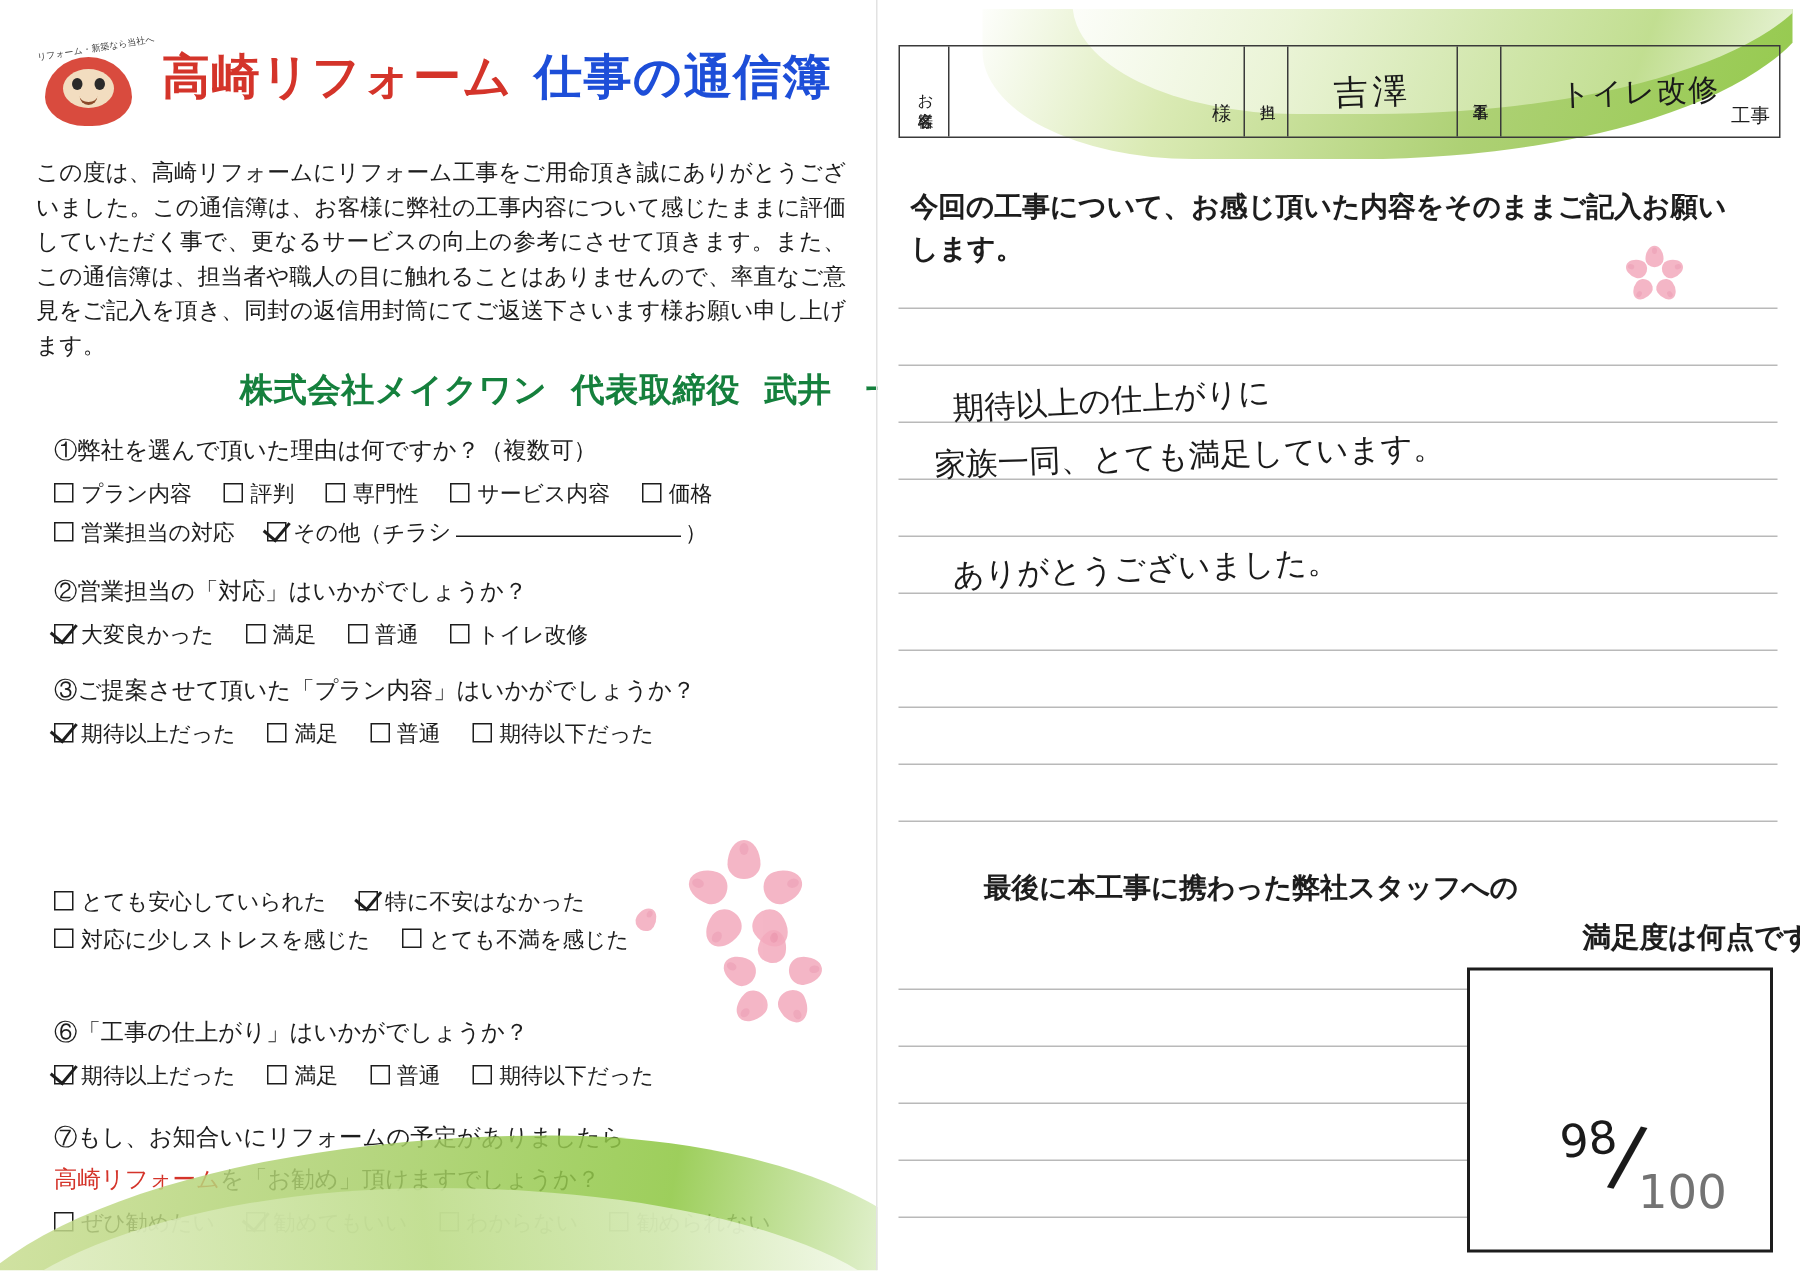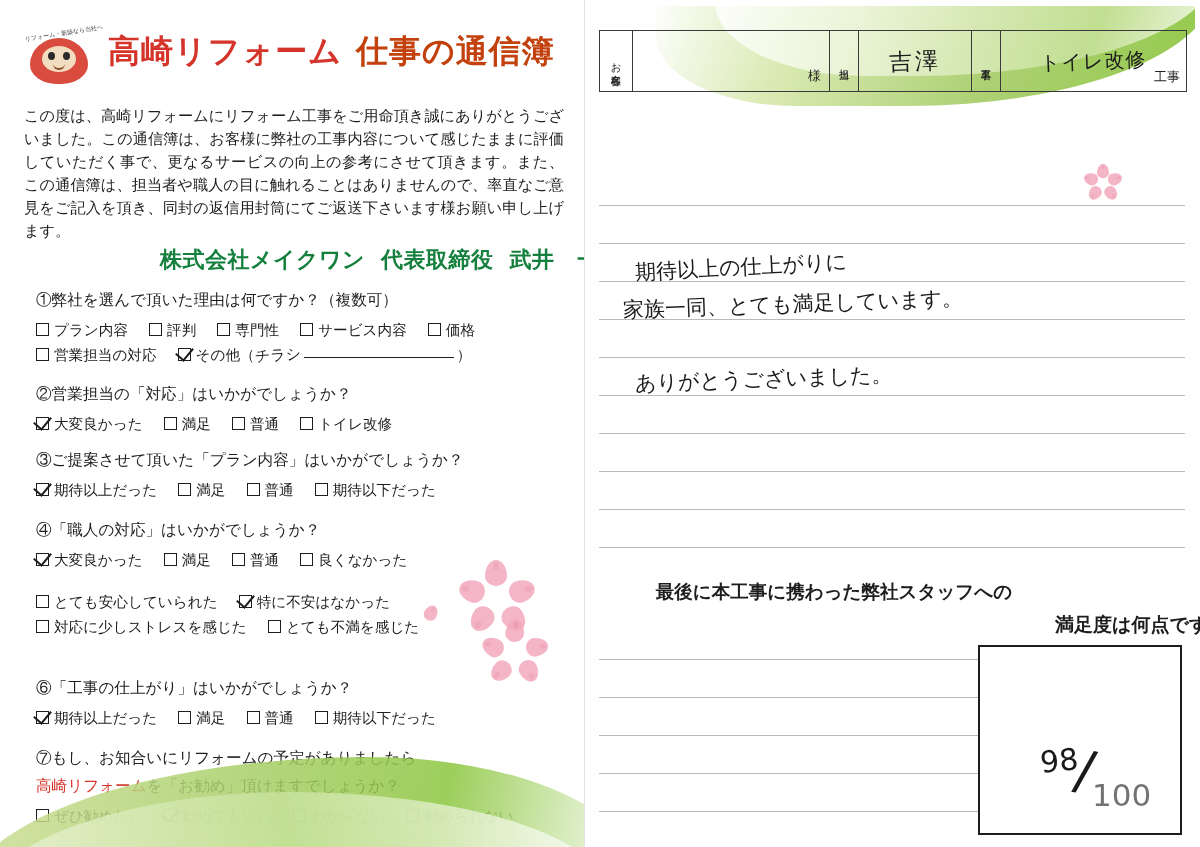--- a/index.html
+++ b/index.html
@@ -77,21 +77,21 @@
   }
   .title-brand {
     font-size: 32px;
     font-weight: bold;
     color: #d4342a;
     letter-spacing: 1px;
   }
   .title-main {
     font-size: 32px;
     font-weight: bold;
-    color: #c2410c;
+    color: #1d4ed8;
     letter-spacing: 1px;
     margin-left: 14px;
   }
   .intro {
     position: absolute;
     left: 24px; top: 104px;
     width: 540px;
     font-size: 15.2px;
     line-height: 1.52;
     color: #1d1d1d;
@@ -425,29 +425,20 @@
     <div class="q-block" style="top:450px;">
       <div class="q-title"><span>③</span><span>ご提案させて頂いた「プラン内容」はいかがでしょうか？</span></div>
       <div class="opts">
         <span class="opt"><span class="box checked"></span><span>期待以上だった</span></span>
         <span class="opt"><span class="box"></span><span>満足</span></span>
         <span class="opt"><span class="box"></span><span>普通</span></span>
         <span class="opt"><span class="box"></span><span>期待以下だった</span></span>
       </div>
     </div>
 
-    <div class="q-block" style="top:520px;">
-      <div class="q-title"><span>④</span><span>「職人の対応」はいかがでしょうか？</span></div>
-      <div class="opts">
-        <span class="opt"><span class="box checked"></span><span>大変良かった</span></span>
-        <span class="opt"><span class="box"></span><span>満足</span></span>
-        <span class="opt"><span class="box"></span><span>普通</span></span>
-        <span class="opt"><span class="box"></span><span>良くなかった</span></span>
-      </div>
-    </div>
 
     <div class="q-block" style="top:590px;">
       <div class="opts">
         <span class="opt"><span class="box"></span><span>とても安心していられた</span></span>
         <span class="opt"><span class="box checked"></span><span>特に不安はなかった</span></span>
         <br>
         <span class="opt"><span class="box"></span><span>対応に少しストレスを感じた</span></span>
         <span class="opt"><span class="box"></span><span>とても不満を感じた</span></span>
       </div>
     </div>
@@ -502,20 +493,21 @@
       </div>
       <div class="hdr-cell" style="width:28px;">
         <span class="vlabel">工事名</span>
       </div>
       <div class="hdr-cell" style="flex:1;">
         <span class="hand-work">トイレ改修</span>
         <span class="cell-koji">工事</span>
       </div>
     </div>
 
+    <div class="prompt">今回の工事について、お感じ頂いた内容をそのままご記入お願いします。</div>
 
     <div class="sakura" style="left:495px; top:158px; width:46px; height:46px;">
       <div class="petal" style="left:12px; top:0px; transform:rotate(0deg) scale(0.55);"></div>
       <div class="petal" style="left:24px; top:8px; transform:rotate(72deg) scale(0.55);"></div>
       <div class="petal" style="left:20px; top:22px; transform:rotate(144deg) scale(0.55);"></div>
       <div class="petal" style="left:4px; top:22px; transform:rotate(216deg) scale(0.55);"></div>
       <div class="petal" style="left:0px; top:8px; transform:rotate(288deg) scale(0.55);"></div>
     </div>
 
     <div class="lines-area" style="top:0; height:847px;">

